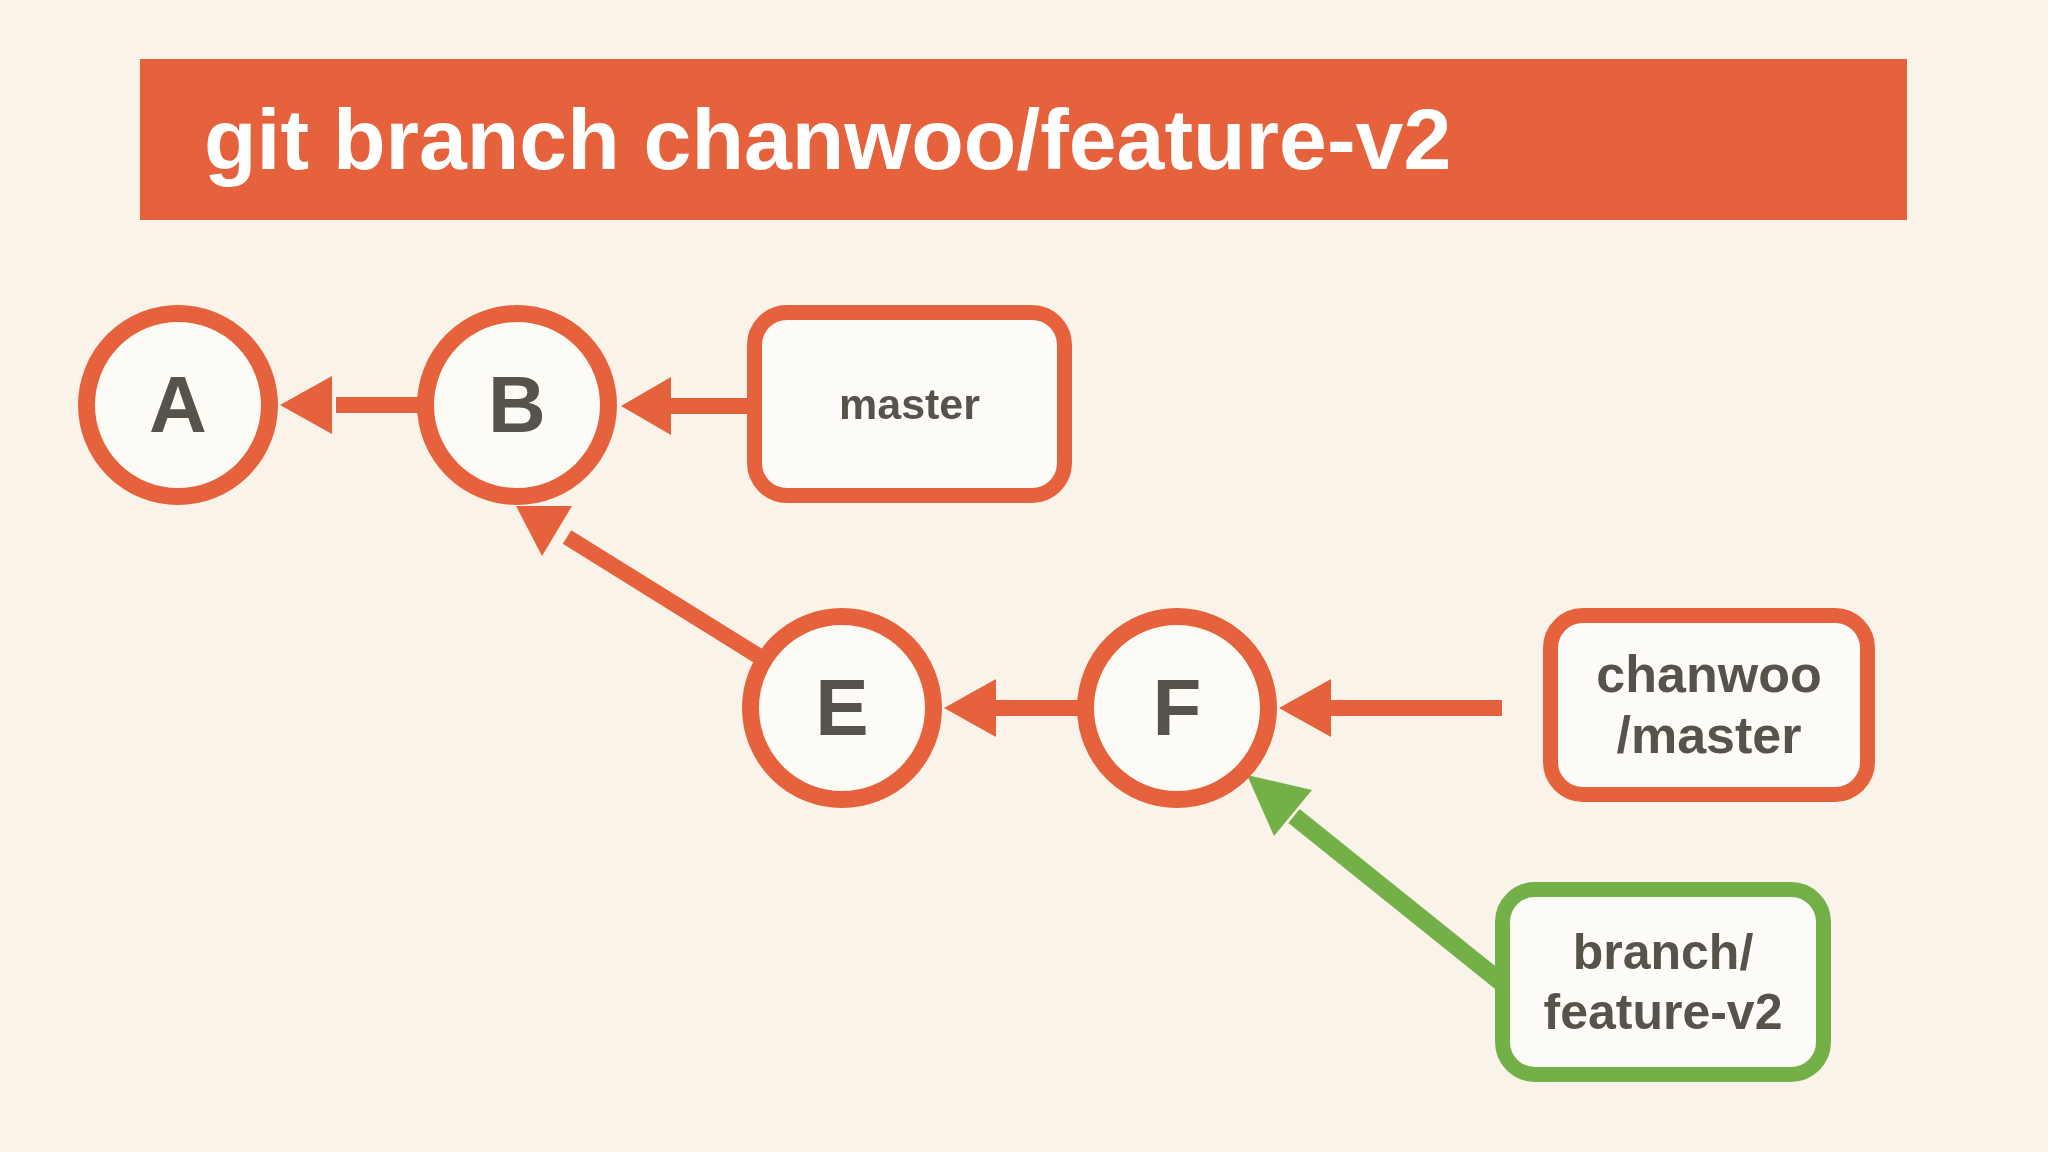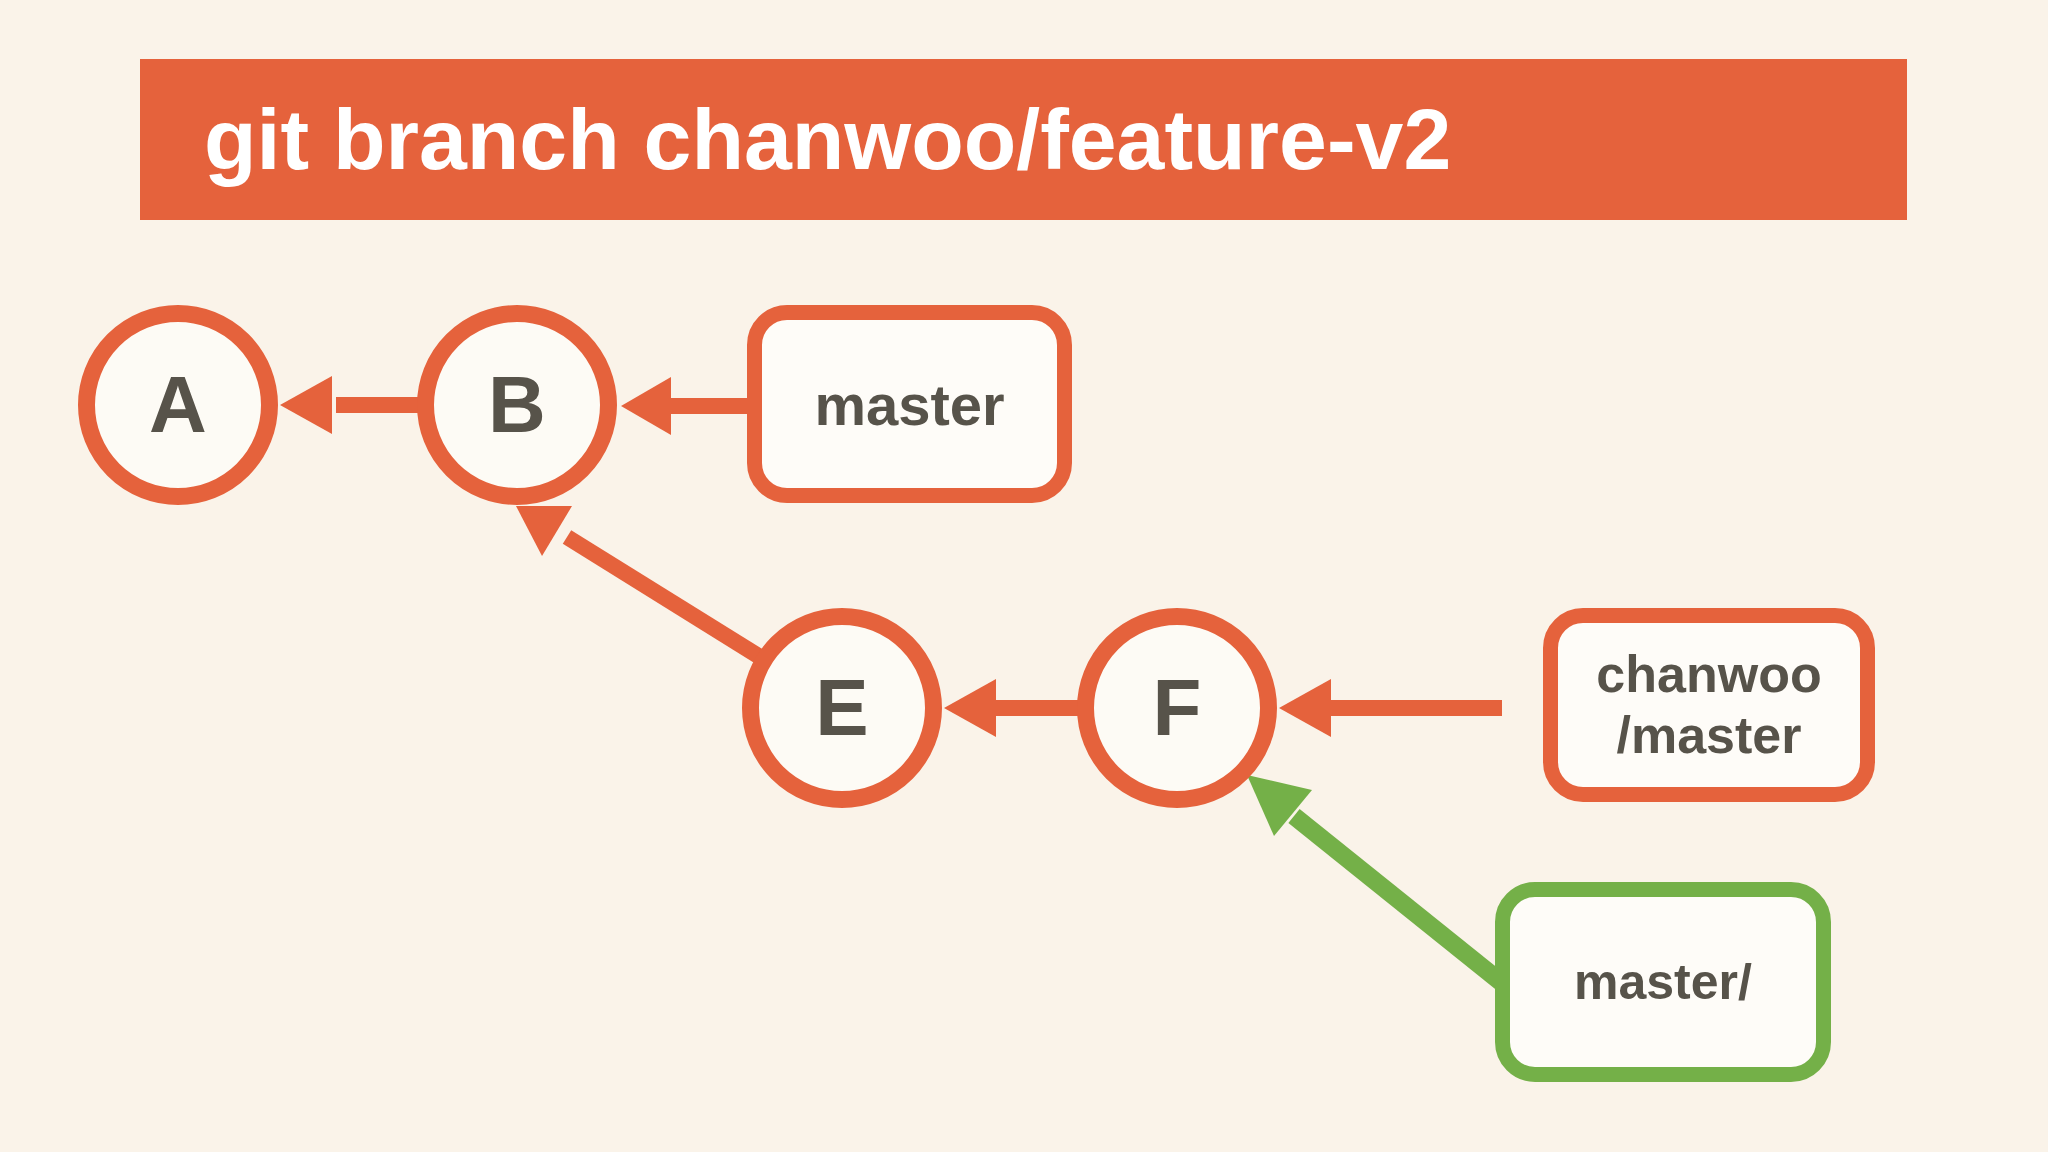--- a/index.html
+++ b/index.html
@@ -50,21 +50,21 @@
   .commit-e{left:742px;top:608px;}
   .commit-f{left:1077px;top:608px;}
 
   .branch-box{
     position:absolute;box-sizing:border-box;
     border:15px solid var(--orange);border-radius:40px;
     background:var(--box_fill);
     display:flex;flex-direction:column;align-items:center;justify-content:center;
     color:var(--text_dark);font-weight:bold;text-align:center;
   }
-  .branch-master{left:747px;top:305px;width:325px;height:198px;font-size:58px;}
+  .branch-master{left:747px;top:305px;width:325px;height:198px;font-size:43px;}
   .branch-feature{left:1499px;top:608px;width:332px;height:194px;font-size:52px;line-height:1.18;margin-left:44px;}
   .branch-feature-v2{left:1495px;top:882px;width:336px;height:200px;font-size:50px;line-height:1.2;border-color:var(--green);}
 </style>
 </head>
 <body>
 
 <div class="stage">
 
   <div class="title-bar">
     <span class="title-text">git branch chanwoo/feature-v2</span>
@@ -113,16 +113,17 @@
   <div class="branch-box branch-master">
     <span>master</span>
   </div>
 
   <div class="branch-box branch-feature">
     <span>chanwoo</span>
     <span>/master</span>
   </div>
 
   <div class="branch-box branch-feature-v2">
-    <span>master/</span>
+    <span>branch/</span>
+    <span>feature-v2</span>
   </div>
 
 </div>
 
 </body></html>

